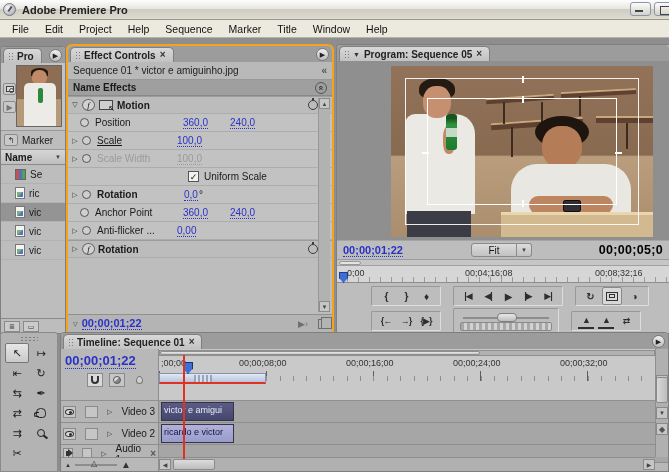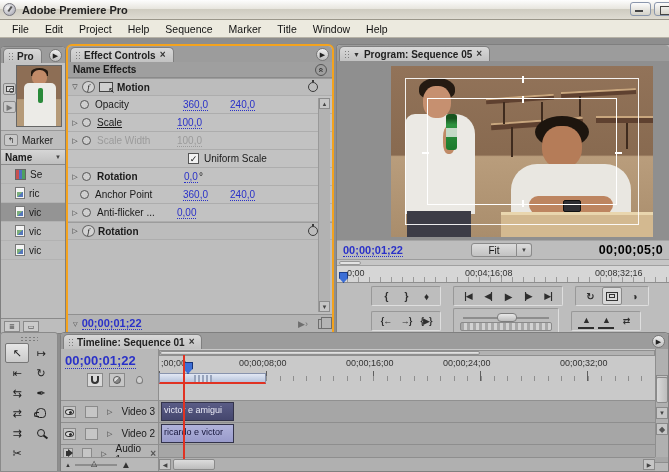--- a/index.html
+++ b/index.html
@@ -270,35 +270,39 @@
 
     <div class="effects">
       <div class="tabstrip">
         <div class="tab">
           <span class="grip"></span>
           <span>Effect Controls</span>
           <span class="tab-close">×</span>
         </div>
         <div class="pmenu">▶</div>
       </div>
+      <div class="clip-hdr">
+        <span>Sequence 01 * victor e amiguinho.jpg</span>
+        <span class="collapse">«</span>
+      </div>
       <div class="sect-hdr">
         <span>Name Effects</span>
         <span class="circ"><span>«</span></span>
       </div>
       <div class="fxrows">
         <div class="erow hdr">
           <span class="exp">▽</span>
           <span class="fx">f</span>
           <span class="mot-ico"></span>
           <span class="bold">Motion</span>
           <span class="stopwatch"></span>
         </div>
         <div class="erow">
           <span class="kf"></span>
-          <span class="elabel">Opacity</span>
+          <span class="elabel">Position</span>
           <span class="val">360,0</span>
           <span class="val">240,0</span>
         </div>
         <div class="erow">
           <span class="exp">▷</span>
           <span class="kf" style="margin-left:0;"></span>
           <span class="elabel" style="width:80px;text-decoration:underline;">Scale</span>
           <span class="val">100,0</span>
         </div>
         <div class="erow dim">
@@ -505,21 +509,21 @@
           </div>
         </div>
         <div class="tl-ruler">
           <div class="va-bar">
               <div class="va-thumb"></div>
             </div>
           <div class="tl-ticklbls">
             <span style="left:2px;">;00;00</span>
             <span style="left:80px;">00;00;08;00</span>
             <span style="left:187px;">00;00;16;00</span>
-            <span style="left:284px;">00;00;24;00</span>
+            <span style="left:294px;">00;00;24;00</span>
             <span style="left:401px;">00;00;32;00</span>
           </div>
           <div class="tl-ticks"></div>
           <div class="workarea"></div>
           <div class="tl-playhead"></div>
         </div>
       </div>
 
       <div class="redline"></div>
 

